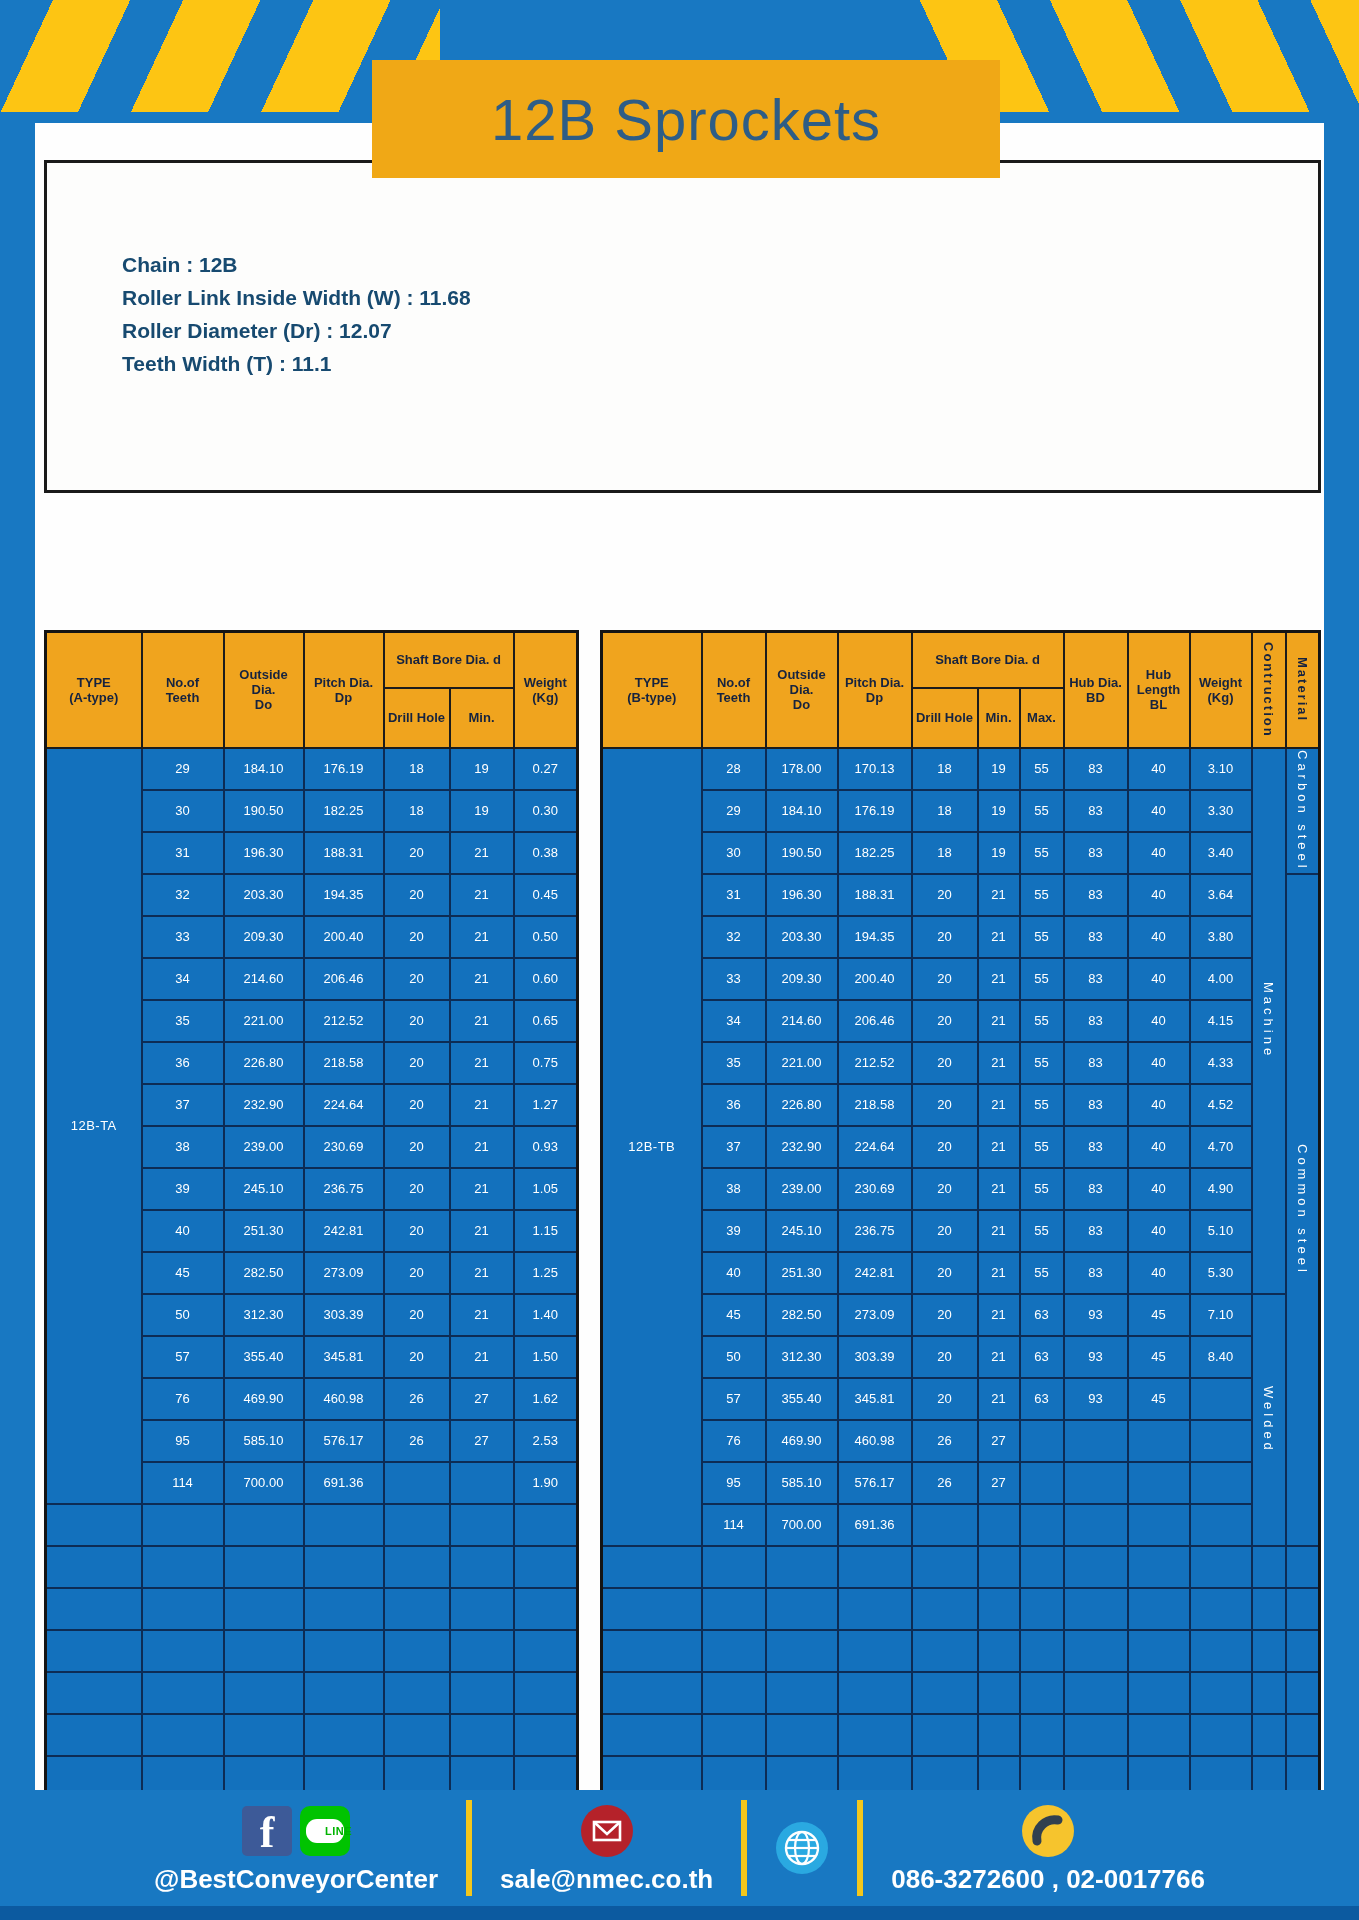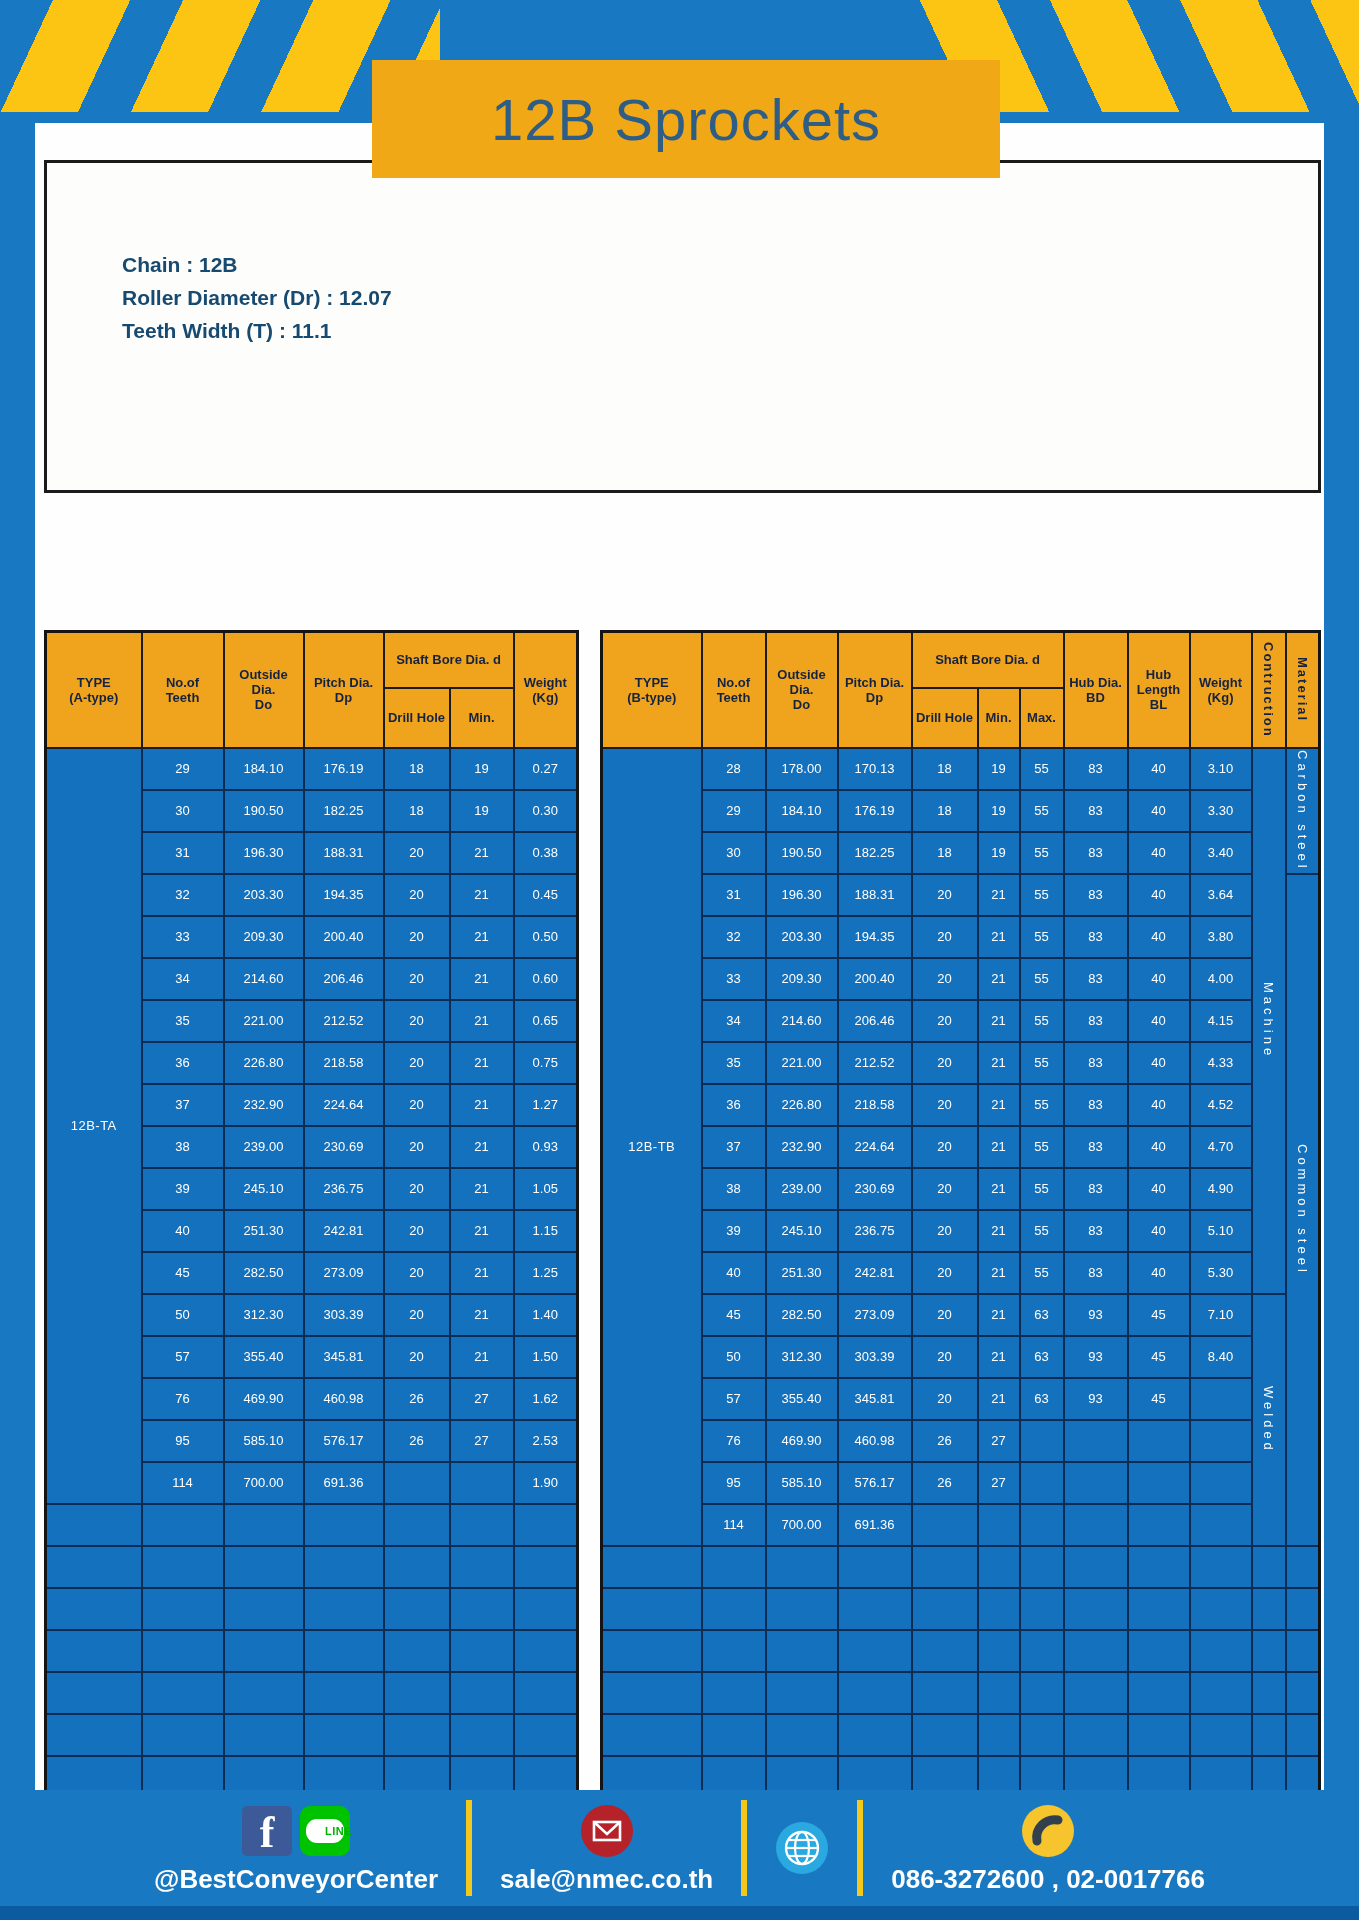--- a/index.html
+++ b/index.html
@@ -89,20 +89,21 @@
     <polygon points="115,10 138,78 206,100 138,122 115,190 92,122 24,100 92,78" fill="#f9ddb0" stroke="#f4cf96" stroke-width="2"></polygon>
     <path d="M30,150 q85,75 170,-20" fill="none" stroke="#f6d79a" stroke-width="14" stroke-linecap="round"></path>
   </svg>
   <div class="wm-text wm-1">BEST</div>
   <div class="wm-text wm-2">CONVEYOR</div>
   <div class="wm-text wm-3">CENTER</div>
 </div>
 
 <div class="specs">
   <div class="spec-line"><span>Chain</span> :  <span>12B</span></div>
+  <div class="spec-line"><span>Roller Link Inside Width (W)</span> : <span>11.68</span></div>
   <div class="spec-line"><span>Roller Diameter (Dr)</span> : <span>12.07</span></div>
   <div class="spec-line"><span>Teeth Width (T)</span> :  <span>11.1</span></div>
 </div>
 
 <div class="fig fig-a">
   <svg width="170" height="270" viewBox="0 0 170 270">
     <line class="ext-line" x1="76" y1="40" x2="76" y2="14"></line>
       <line class="ext-line" x1="93" y1="40" x2="93" y2="14"></line>
     <line class="dim-line" x1="56" y1="20" x2="113" y2="20"></line>
     <text class="dim-label" x="84" y="12" text-anchor="middle">T</text>

